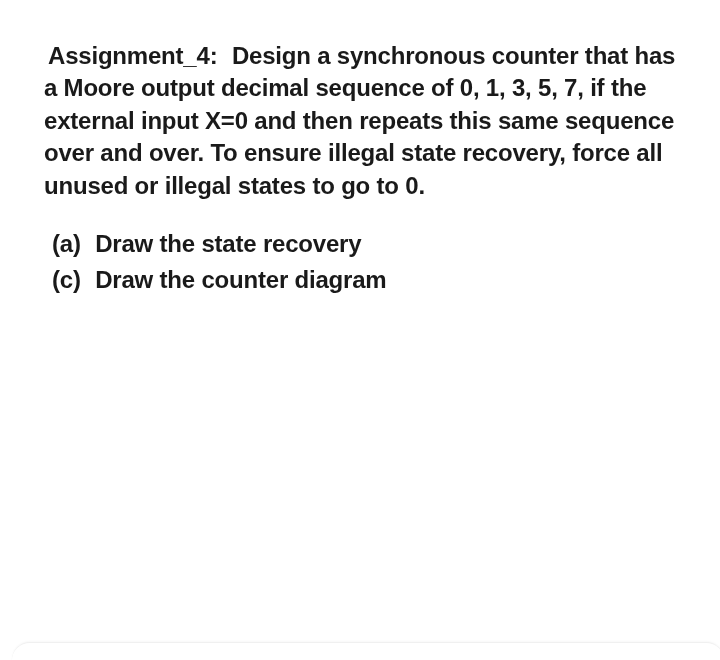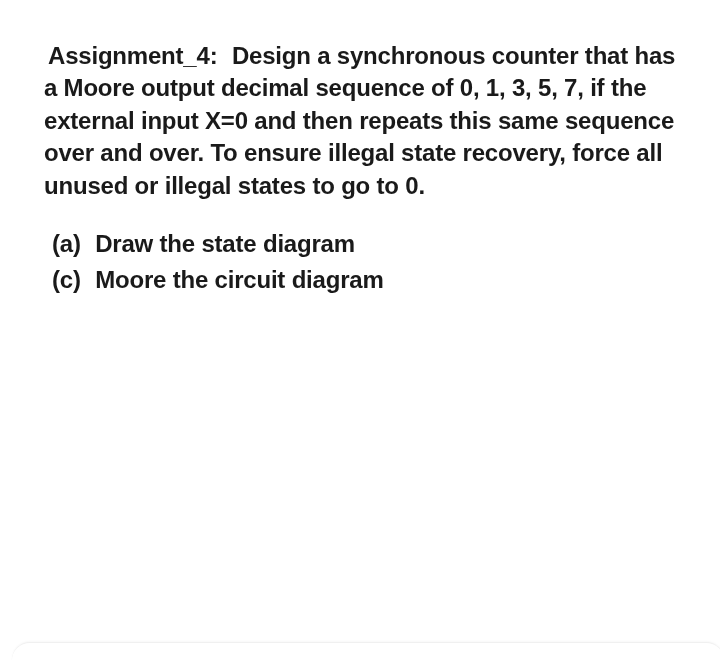--- a/index.html
+++ b/index.html
@@ -51,21 +51,21 @@
 <body>
 
 <div class="assignment-block">
   <span class="label">Assignment_4:</span>
   <span>Design a synchronous counter that has a Moore output decimal sequence of 0, 1, 3, 5, 7, if the external input X=0 and then repeats this same sequence over and over. To ensure illegal state recovery, force all unused or illegal states to go to 0.</span>
 </div>
 
 <div class="subparts-block">
   <div class="subpart">
     <span class="label">(a)</span>
-    <span>Draw the state diagram</span>
+    <span>Draw the state recovery</span>
   </div>
   <div class="subpart">
     <span class="label">(c)</span>
-    <span>Moore the circuit diagram</span>
+    <span>Draw the counter diagram</span>
   </div>
 </div>
 
 <div class="bottom-edge"></div>
 
 </body></html>

